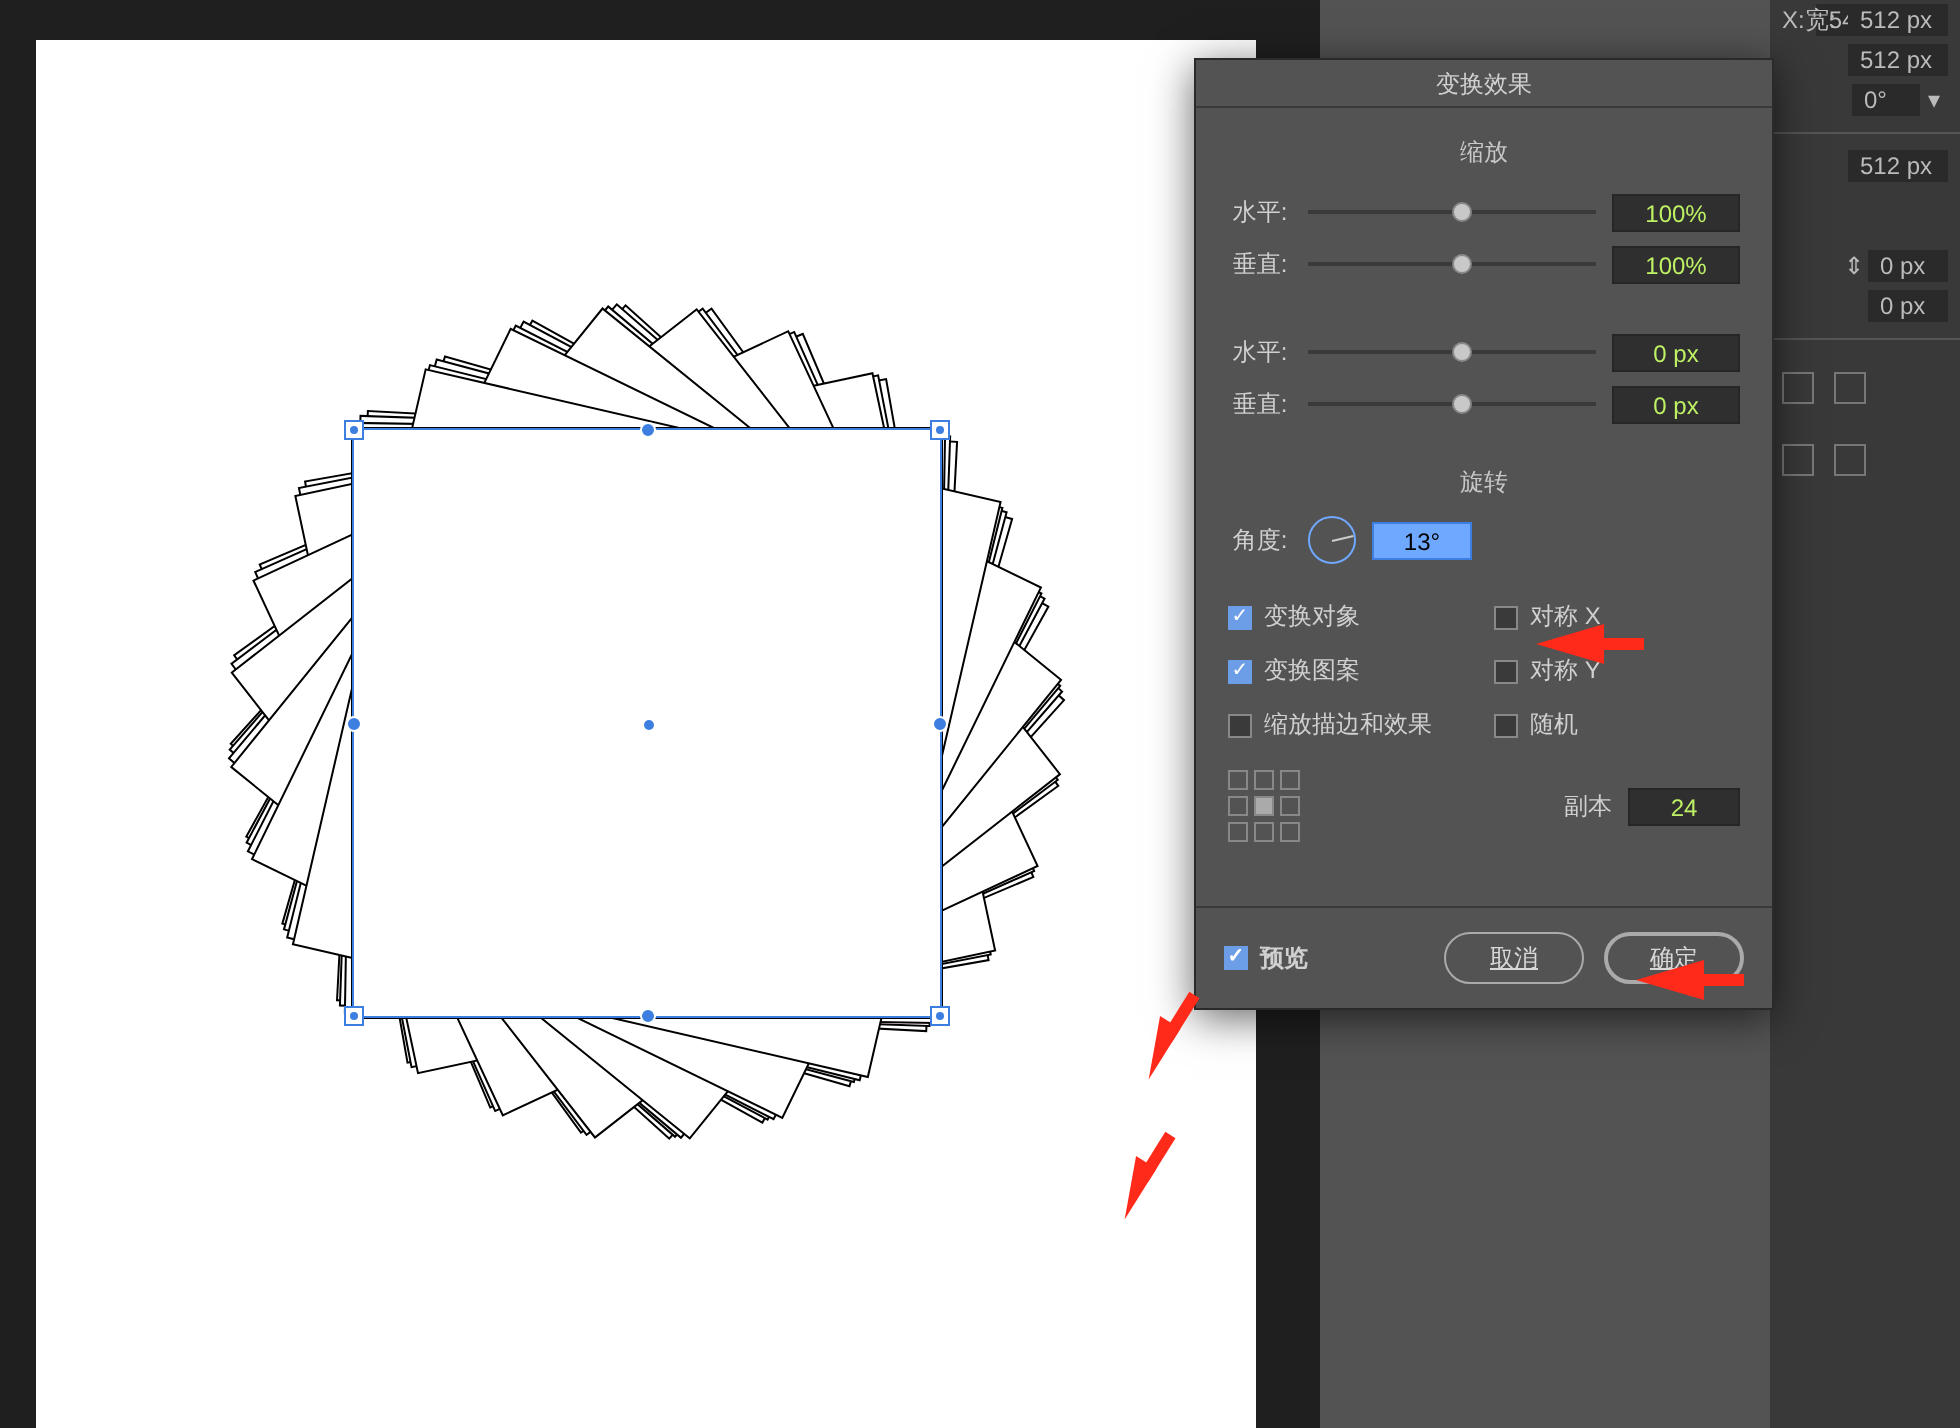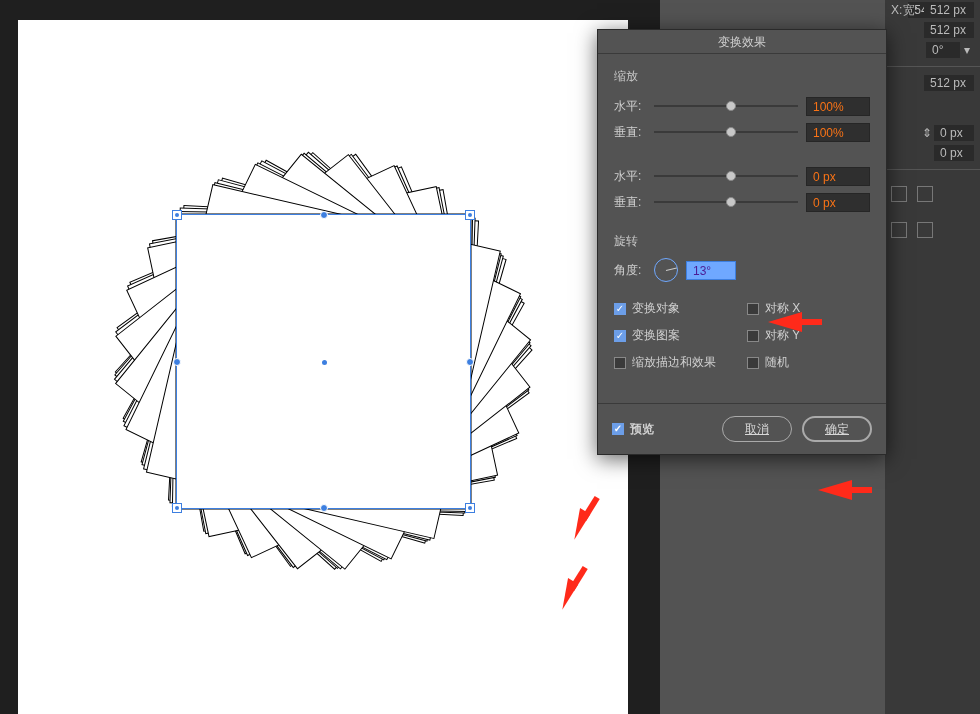--- a/index.html
+++ b/index.html
@@ -60,34 +60,34 @@
     background: #535353;
     border:1px solid #2a2a2a;
     box-shadow: 0 4px 20px rgba(0,0,0,.6);
     color: #d0d0d0;
     font-size: 12px;
   }
   .dialog-title {
     height: 24px; line-height:24px; text-align:center; background:#535353;
     border-bottom:1px solid #3a3a3a; color:#d0d0d0;
   }
-  .dialog-body { padding: 14px 16px 14px 16px; }
+  .dialog-body { padding: 14px 16px 14px 16px; text-align: center; }
   .sect { margin-bottom: 18px; }
   .sect .sect-title { color:#c8c8c8; margin-bottom:8px; }
   .slider-row { display:flex; align-items:center; gap:8px; height:26px; }
   .slider-row .lbl { width:32px; }
   .slider {
     position:relative; flex:1; height:14px;
   }
   .slider .track { position:absolute; left:0; right:0; top:6px; height:2px; background:#3a3a3a; }
   .slider .thumb { position:absolute; top:2px; width:10px; height:10px; border-radius:50%; background:#c8c8c8; border:1px solid #888; }
   .valbox {
-    width:64px; height:19px; line-height:19px; background:#2f2f2f; border:1px solid #262626; padding:0 6px; color:#f97316;
-  }
-  .valbox.hl { background:#6fa8ff; border-color:#3d7fe0; color:#4c1d95; }
+    width:64px; height:19px; line-height:19px; background:#2f2f2f; border:1px solid #262626; padding:0 6px; color:#bef264;
+  }
+  .valbox.hl { background:#6fa8ff; border-color:#3d7fe0; color:#000000; }
   .angle-row { display:flex; align-items:center; gap:8px; }
   .angle-dial { width:24px; height:24px; border:1px solid #6fa8ff; border-radius:50%; position:relative; }
   .angle-dial::after{ content:""; position:absolute; left:50%; top:50%; width:11px; height:1px; background:#ccc; transform-origin:0 50%; transform:rotate(-13deg); }
   .opts { display:grid; grid-template-columns: 1fr 1fr; row-gap:10px; column-gap:10px; margin-top:4px;}
   .chk { display:flex; align-items:center; gap:6px; cursor:pointer;}
   .chk .box { width:12px; height:12px; border:1px solid #888; background:#3a3a3a; display:flex; align-items:center; justify-content:center; }
   .chk.checked .box { background:#6c9ee8; border-color:#6c9ee8; }
   .chk.checked .box::after { content:"✓"; color:#fff; font-size:10px; line-height:10px; }
   .copies-row { display:flex; align-items:center; gap:8px; margin-top:14px; }
   .origin-grid { display:grid; grid-template-columns:repeat(3,10px); grid-template-rows:repeat(3,10px); gap:3px; }
@@ -285,20 +285,36 @@
           </div>
         <div class="chk">
             <span class="box"></span>
             <span>缩放描边和效果</span>
           </div>
         <div class="chk">
             <span class="box"></span>
             <span>随机</span>
           </div>
       </div>
+      <div class="copies-row">
+        <div class="origin-grid">
+          <span></span>
+            <span></span>
+            <span></span>
+          <span></span>
+            <span style="background:#aaa;"></span>
+            <span></span>
+          <span></span>
+            <span></span>
+            <span></span>
+        </div>
+        <div style="flex:1"></div>
+        <span>副本</span>
+        <div class="valbox" style="width:56px;">24</div>
+      </div>
     </div>
   </div>
 
   <div class="btn-row">
     <div class="preview">
       <span class="chk checked" style="gap:6px;font-weight:bold;">
           <span class="box"></span>
           <span>预览</span>
         </span>
     </div>

